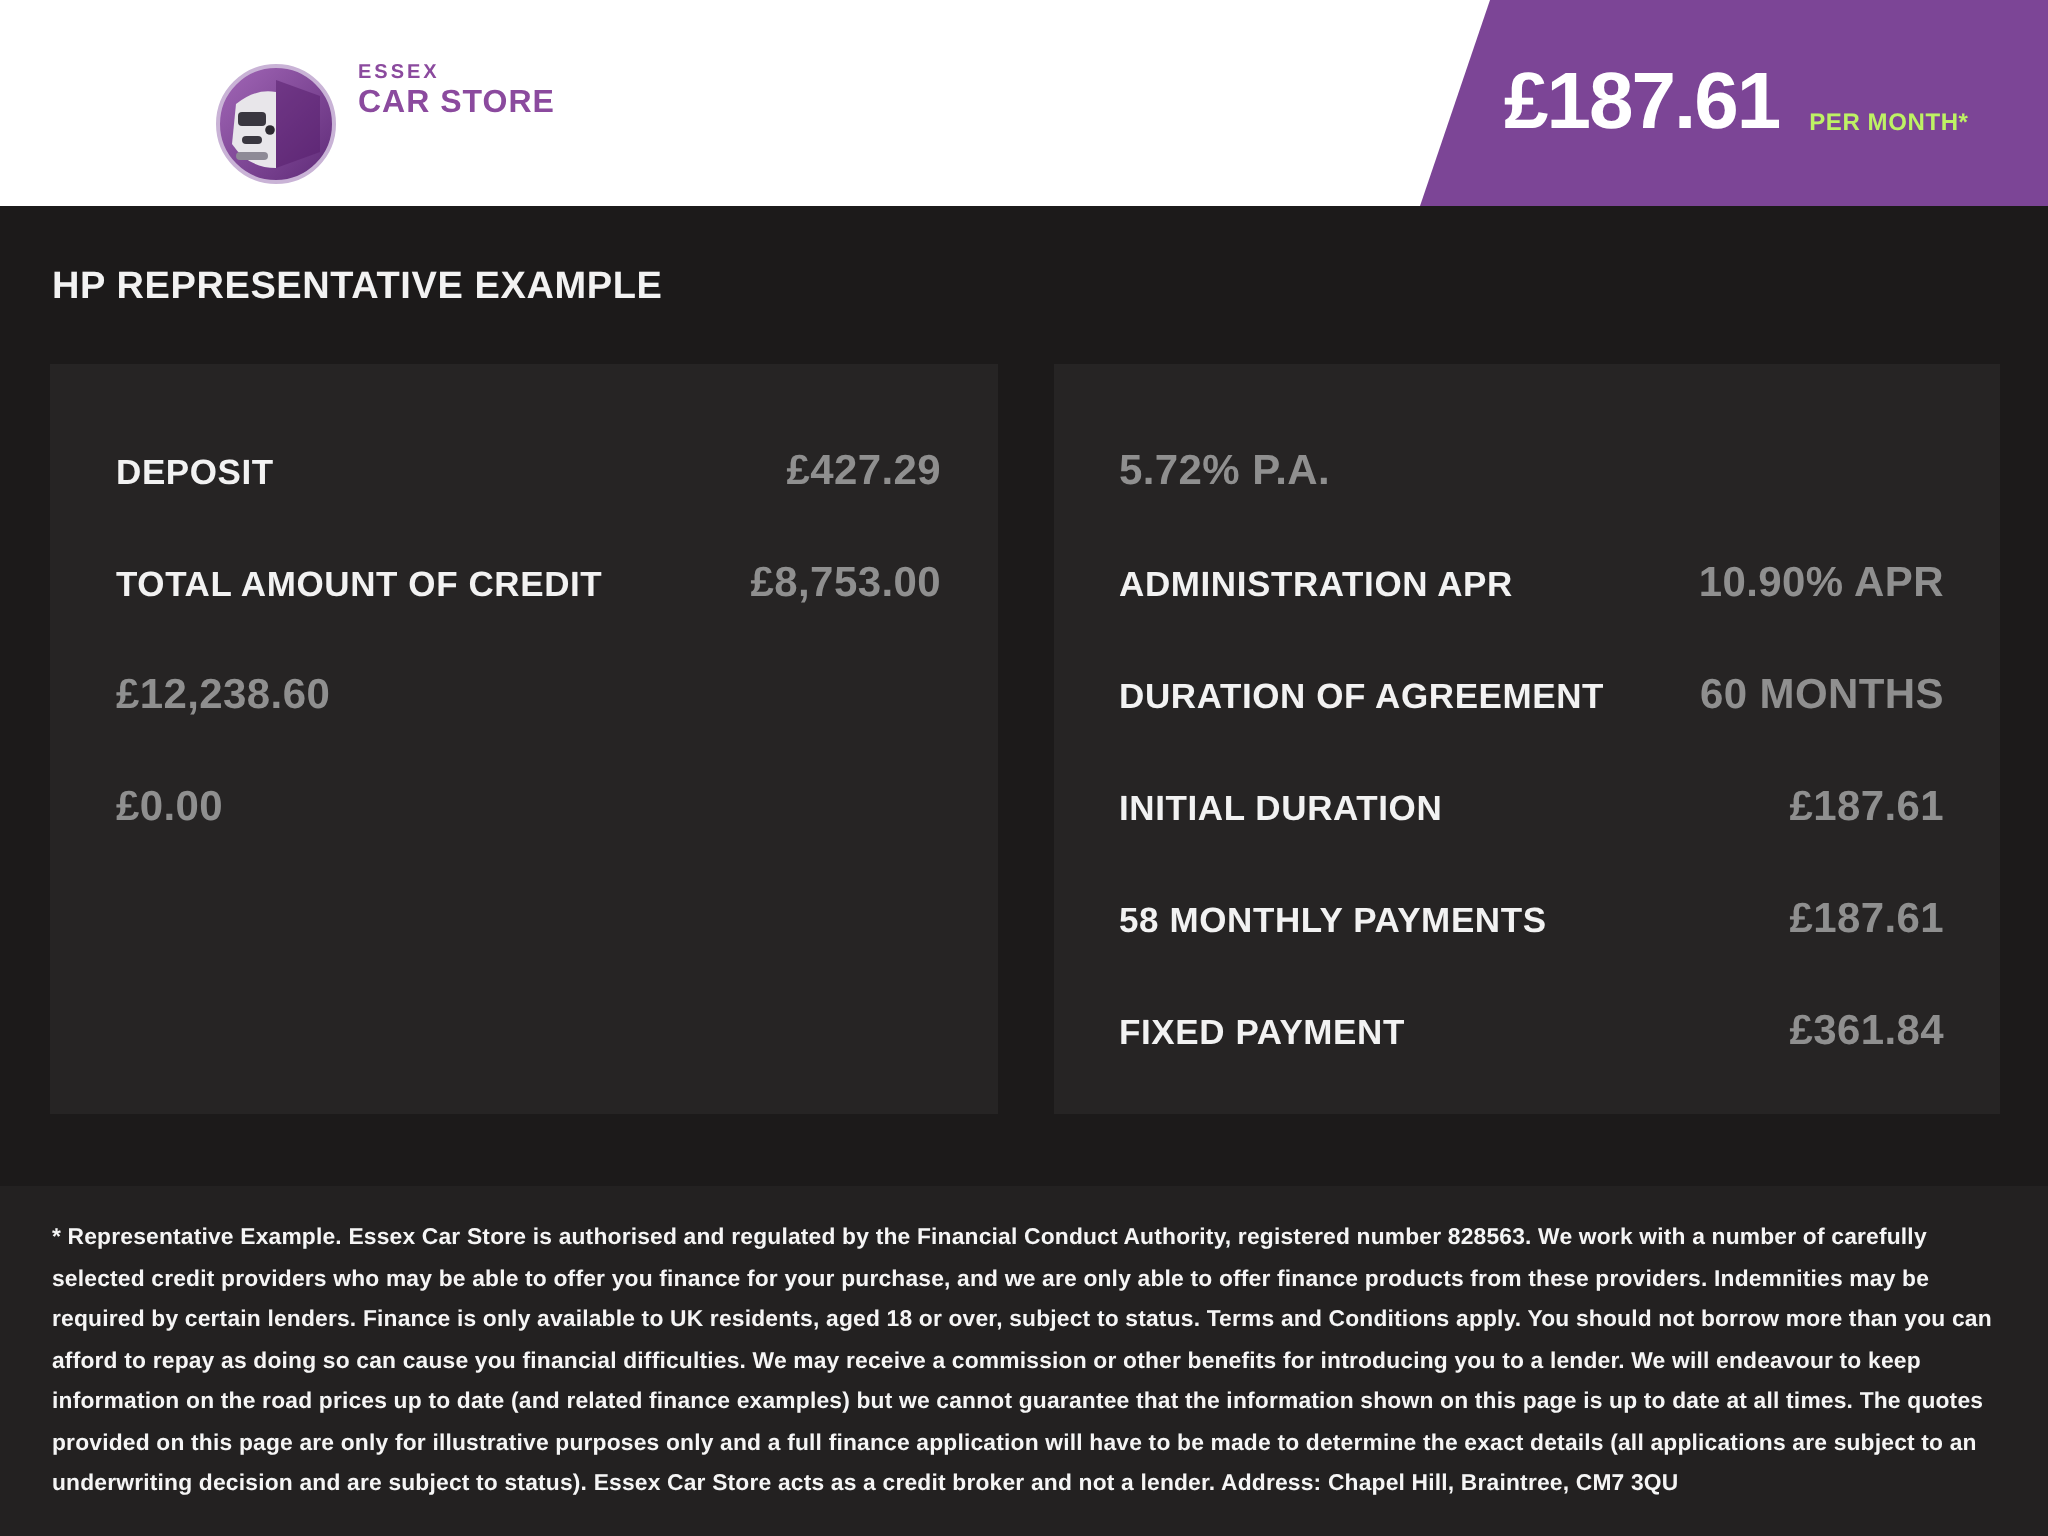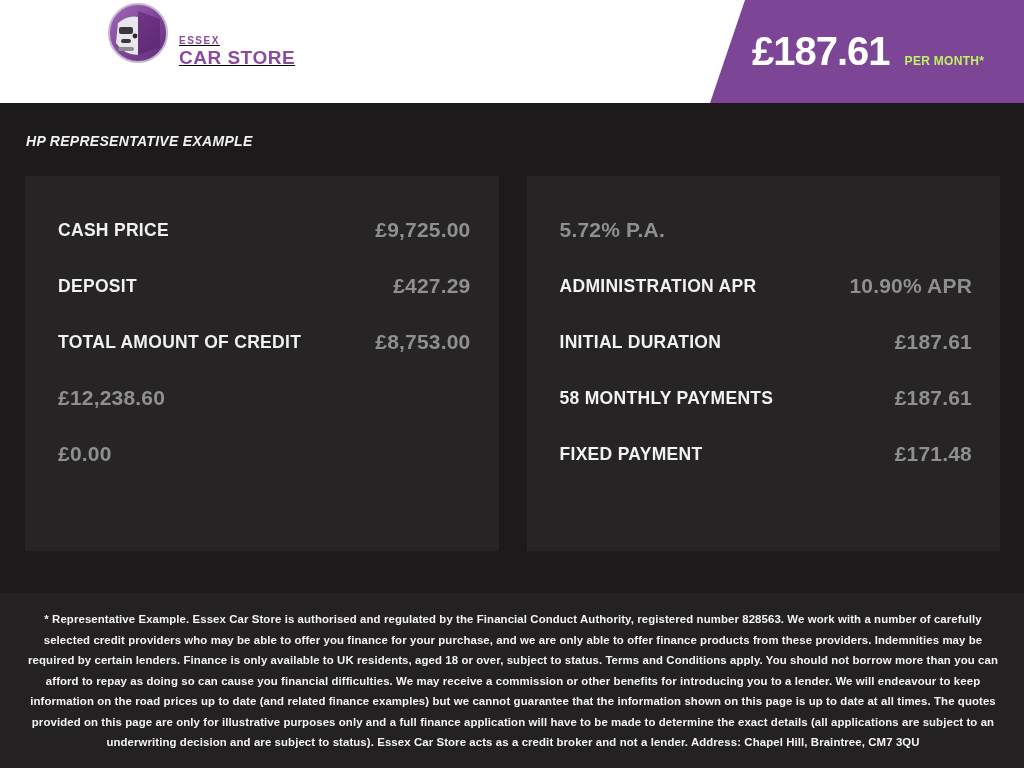--- a/index.html
+++ b/index.html
@@ -20,30 +20,30 @@
     font-family:"Liberation Sans",sans-serif;
     position:relative;
   }
 
   
   .topbar{
     position:relative;width:1024px;height:103px;
     background:var(--topbar-white);
   }
   .logo{
-    position:absolute;left:108px;top:3px;
-    display:flex;align-items:flex-end;gap:11px;text-decoration:underline;
+    position:absolute;left:108px;top:32px;
+    display:flex;align-items:flex-start;gap:11px;
   }
   .logo-text{display:flex;flex-direction:column;line-height:1;}
   .logo-line1{
     font-size:10px;font-weight:bold;letter-spacing:1.5px;
     color:var(--logo-purple);margin-bottom:2px;
   }
   .logo-line2{
-    font-size:19px;font-weight:bold;letter-spacing:.5px;
+    font-size:16px;font-weight:bold;letter-spacing:.5px;
     color:var(--logo-purple);
   }
   .price-banner{
     position:absolute;top:0;left:0;width:1024px;height:103px;
     background:var(--accent-purple);
     clip-path:polygon(745px 0,1024px 0,1024px 103px,710px 103px);
   }
   .price-inner{
     position:absolute;left:752px;top:0;height:103px;
     display:flex;align-items:center;gap:15px;
@@ -52,23 +52,22 @@
     color:#fff;font-size:40px;font-weight:bold;letter-spacing:-1px;
   }
   .price-period{
     color:#bef264;font-size:12px;font-weight:bold;letter-spacing:.3px;
     position:relative;top:9px;
   }
 
   
   .page-title{
     margin:30px 0 0 26px;
-    font-size:14px;font-weight:bold;color:var(--label-white);
+    font-size:19px;font-weight:bold;color:var(--label-white);
     letter-spacing:.3px;
-    font-style:italic;
   }
   .panels{
     display:flex;gap:28px;
     margin:27px 24px 0 25px;
   }
   .panel{
     flex:1;height:375px;background:var(--panel-bg);
     padding:26px 28px 0 33px;
   }
   .row{
@@ -87,21 +86,20 @@
   
   .footer{
     position:absolute;left:0;right:0;bottom:0;top:593px;
     background:var(--footer-bg);
     padding:16px 24px 0 26px;
   }
   .disclaimer{
     margin:0;color:#f5f5f5;
     font-size:11.4px;font-weight:bold;line-height:20.5px;
     letter-spacing:.1px;
-    text-align:center;
   }
 </style>
 </head>
 <body>
 
 <header class="topbar">
   <div class="logo">
     <span>
       <svg width="60" height="60" viewBox="0 0 60 60">
         <defs>
@@ -132,24 +130,20 @@
     </div>
   </div>
 </header>
 
 <main>
   <h1 class="page-title">HP REPRESENTATIVE EXAMPLE</h1>
 
   <div class="panels">
     <section class="panel" id="left-rows">
         <div class="row">
-          <span class="lbl">CASH PRICE</span>
-          <span class="val">£9,725.00</span>
-        </div>
-        <div class="row">
           <span class="lbl">DEPOSIT</span>
           <span class="val">£427.29</span>
         </div>
         <div class="row">
           <span class="lbl">TOTAL AMOUNT OF CREDIT</span>
           <span class="val">£8,753.00</span>
         </div>
         <div class="row">
           <span class="val">£12,238.60</span>
         </div>
@@ -159,30 +153,34 @@
       </section>
     <section class="panel" id="right-rows">
         <div class="row">
           <span class="val">5.72% P.A.</span>
         </div>
         <div class="row">
           <span class="lbl">ADMINISTRATION APR</span>
           <span class="val">10.90% APR</span>
         </div>
         <div class="row">
+          <span class="lbl">DURATION OF AGREEMENT</span>
+          <span class="val">60 MONTHS</span>
+        </div>
+        <div class="row">
           <span class="lbl">INITIAL DURATION</span>
           <span class="val">£187.61</span>
         </div>
         <div class="row">
           <span class="lbl">58 MONTHLY PAYMENTS</span>
           <span class="val">£187.61</span>
         </div>
         <div class="row">
           <span class="lbl">FIXED PAYMENT</span>
-          <span class="val">£171.48</span>
+          <span class="val">£361.84</span>
         </div>
       </section>
   </div>
 </main>
 
 <footer class="footer">
   <p class="disclaimer">* Representative Example. Essex Car Store is authorised and regulated by the Financial Conduct Authority, registered number 828563. We work with a number of carefully selected credit providers who may be able to offer you finance for your purchase, and we are only able to offer finance products from these providers. Indemnities may be required by certain lenders. Finance is only available to UK residents, aged 18 or over, subject to status. Terms and Conditions apply. You should not borrow more than you can afford to repay as doing so can cause you financial difficulties. We may receive a commission or other benefits for introducing you to a lender. We will endeavour to keep information on the road prices up to date (and related finance examples) but we cannot guarantee that the information shown on this page is up to date at all times. The quotes provided on this page are only for illustrative purposes only and a full finance application will have to be made to determine the exact details (all applications are subject to an underwriting decision and are subject to status). Essex Car Store acts as a credit broker and not a lender. Address: Chapel Hill, Braintree, CM7 3QU</p>
 </footer>
 
 </body></html>

